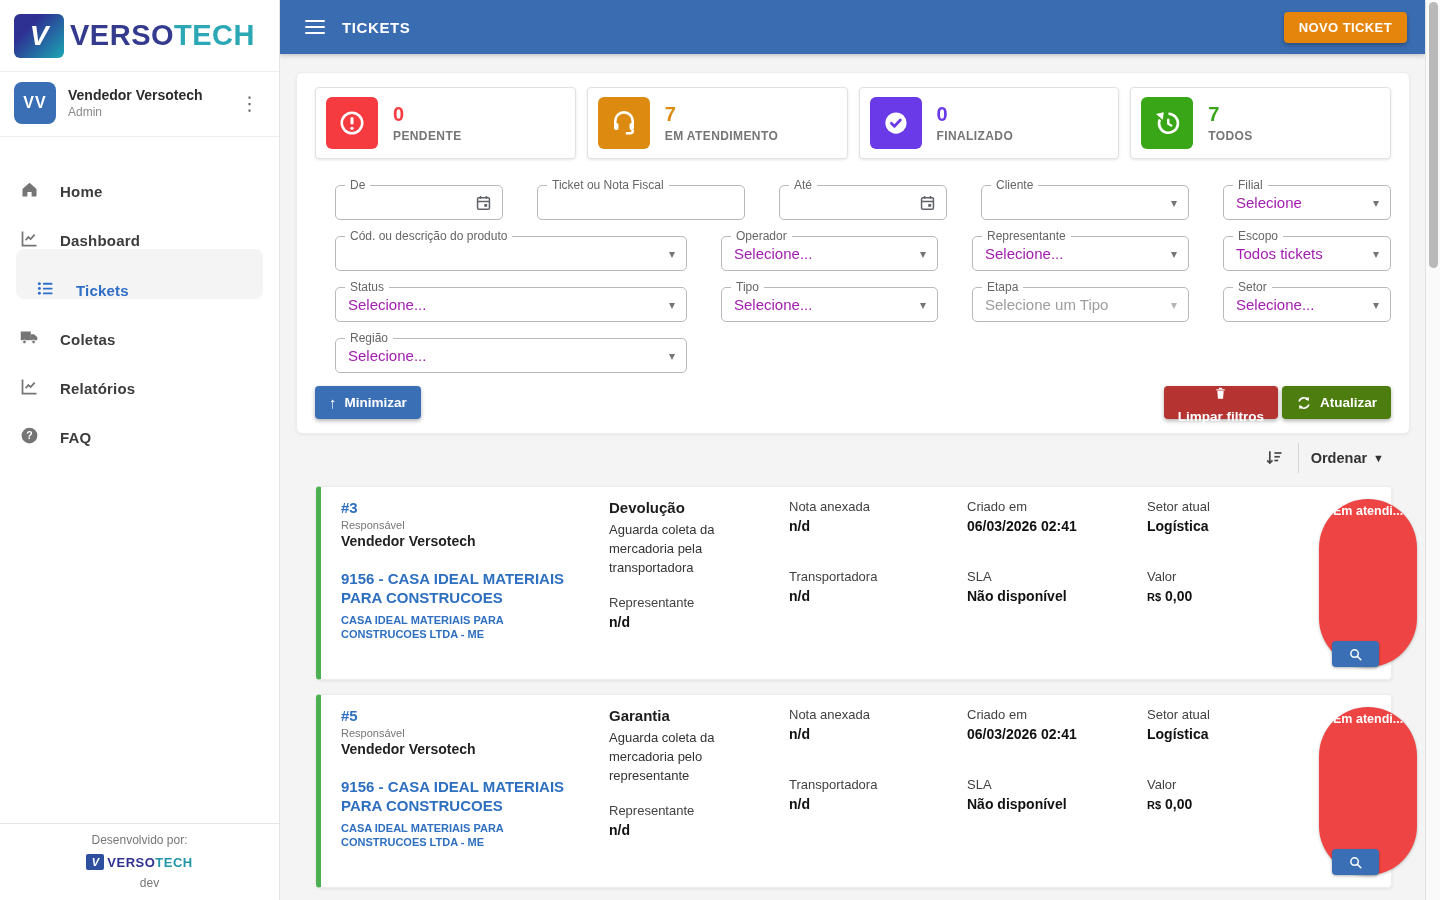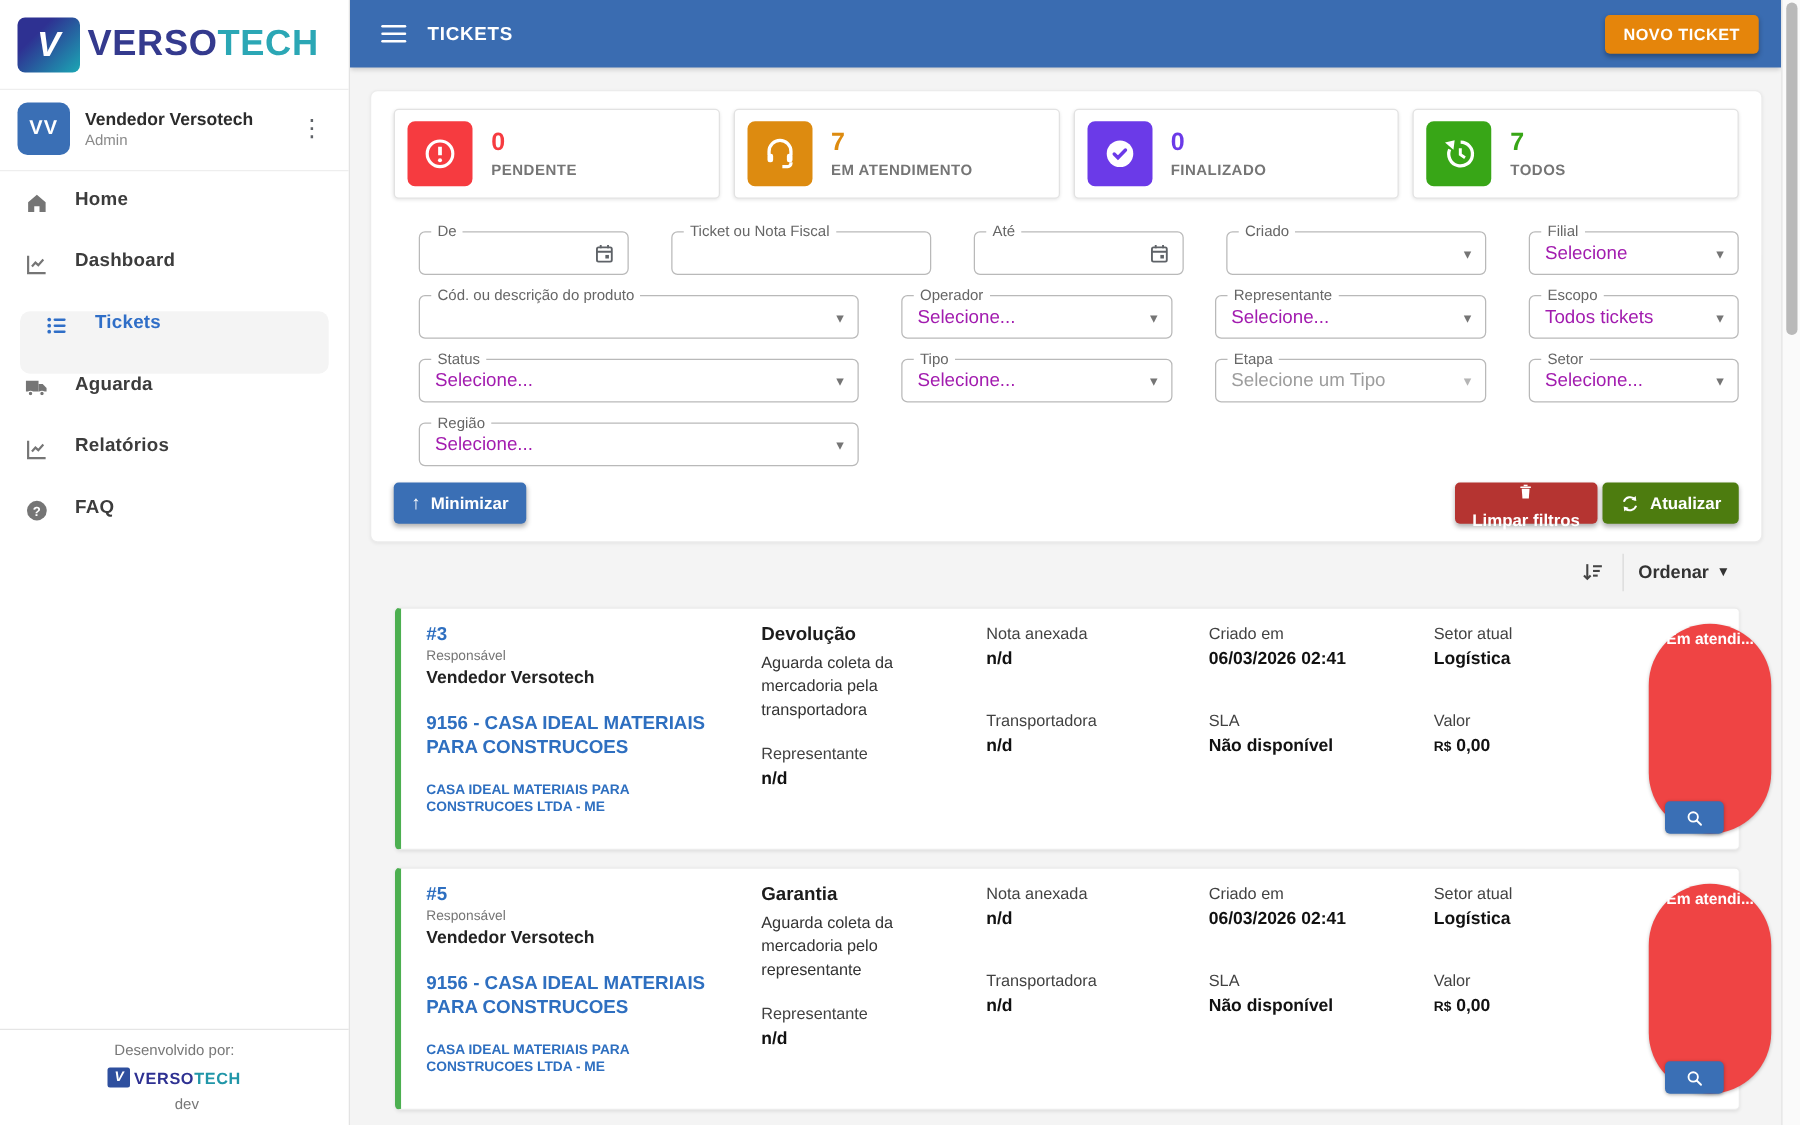--- a/index.html
+++ b/index.html
@@ -15,21 +15,21 @@
   .logo-text { font-size:29px; font-weight:bold; letter-spacing:.5px; margin-left:6px; }
   .logo-text .verso { color:#343a8e; } .logo-text .tech { color:#2ba7b5; }
   .user-row { display:flex; align-items:center; padding:10px 14px 12px 14px; border-bottom:1px solid #eee; }
   .avatar { width:42px; height:42px; border-radius:8px; background:#3a6fb5; color:#fff; font-weight:bold;
     font-size:16px; display:flex; align-items:center; justify-content:center; letter-spacing:1px; }
   .user-meta { margin-left:12px; flex:1; }
   .user-name { font-size:14px; font-weight:bold; color:#2b2b2b; }
   .user-role { font-size:12px; color:#8a8a8a; margin-top:2px; }
   .kebab { color:#5f6368; font-size:19px; line-height:1; padding:4px 6px; cursor:pointer; }
   .menu { margin-top:14px; }
-  .menu-item { display:flex; align-items:flex-start; height:49px; padding:0 18px; margin:0 0 0 0; cursor:pointer; color:#3c3c3c; }
+  .menu-item { display:flex; align-items:flex-end; height:49px; padding:0 18px; margin:0 0 0 0; cursor:pointer; color:#3c3c3c; }
   .menu-item .mi-icon { width:22px; height:22px; margin-right:20px; color:#757575; display:flex; align-items:center; justify-content:center; }
   .menu-item .mi-label { font-size:15px; font-weight:bold; letter-spacing:.2px; }
   .menu-item.active { background:#f4f4f4; border-radius:8px; margin:0 16px; padding:0 18px 0 2px; height:50px; }
   .menu-item.active .mi-icon { margin-left:16px; color:#2f6ec7; }
   .menu-item.active .mi-label { color:#2f6ec7; }
   .side-footer { position:absolute; bottom:0; left:0; width:100%; border-top:1px solid #e5e5e5;
     padding:9px 0 10px 0; text-align:center; }
   .dev-by { font-size:12px; color:#777; }
   .mini-logo { display:flex; align-items:center; justify-content:center; margin:7px 0 6px 0; }
   .mini-mark { width:18px; height:16px; background:#2e4f9e; border-radius:2px; color:#fff; font-size:11px;
@@ -91,21 +91,21 @@
   .sort-label .caret { font-size:11px; color:#333; }
 
   .ticket-card { position:relative; background:#fff; border:1px solid #ececec; border-left:5px solid #4caf50;
     border-radius:4px; box-shadow:0 1px 3px rgba(0,0,0,.08); margin:8px 33px 14px 36px; height:194px;
     padding:12px 14px 12px 20px; display:grid; grid-template-columns:268px 180px 178px 180px 172px 1fr; }
   .tcol { display:flex; flex-direction:column; align-items:flex-start; }
   .ticket-id { font-size:15px; font-weight:bold; color:#2e6fc0; cursor:pointer; }
   .tlabel-sm { font-size:11px; color:#757575; margin-top:3px; }
   .tname { font-size:14px; font-weight:bold; color:#222; margin-top:2px; }
   .tcustomer { font-size:15px; font-weight:bold; color:#2e6fc0; margin-top:21px; line-height:1.25; width:250px; cursor:pointer; }
-  .tcustomer-sub { font-size:11px; font-weight:bold; color:#2e6fc0; margin-top:17px; line-height:1.3; width:250px; }
+  .tcustomer-sub { font-size:11px; font-weight:bold; color:#2e6fc0; margin-top:5px; line-height:1.3; width:250px; }
   .ttype { font-size:15px; font-weight:bold; color:#1c1c1c; }
   .ttype-desc { font-size:13px; color:#333; margin-top:5px; line-height:1.45; width:168px; }
   .tpair { margin-top:0; }
   .tpair .plabel { font-size:13px; color:#424242; }
   .tpair .pvalue { font-size:14px; font-weight:bold; color:#111; margin-top:4px; }
   .col2gap { margin-top:17px; }
   .currency { font-size:11px; font-weight:bold; }
   .badge { justify-self:end; background:#ef4444; color:#fff; font-size:12.5px; font-weight:bold;
     border-radius:999px; padding:5px 14px; box-shadow:0 1px 3px rgba(0,0,0,.25); cursor:pointer; white-space:nowrap; }
   .view-btn { position:absolute; right:12px; bottom:12px; width:47px; height:26px; background:#3a6fb5; border:none;
@@ -165,21 +165,21 @@
     </div>
     <div class="menu-item">
       <span class="mi-icon">
         <svg width="22" height="22" viewBox="0 0 24 24" fill="currentColor">
             <path d="M3 6h11v9.5H3z"></path>
             <path d="M14 9h3.6L21 12.4V15.5h-7z"></path>
             <circle cx="7" cy="17.3" r="2" stroke="#fff" stroke-width="1"></circle>
             <circle cx="17" cy="17.3" r="2" stroke="#fff" stroke-width="1"></circle>
           </svg>
       </span>
-      <span class="mi-label">Aguarda</span>
+      <span class="mi-label">Coletas</span>
     </div>
     <div class="menu-item">
       <span class="mi-icon">
         <svg width="21" height="21" viewBox="0 0 24 24" fill="none" stroke="currentColor" stroke-width="2">
             <path d="M4 4v16h16"></path>
             <path d="M7.5 14l3.2-3.6 2.6 2.3 4.6-5.2"></path>
           </svg>
       </span>
       <span class="mi-label">Relatórios</span>
     </div>
@@ -302,21 +302,21 @@
           <svg width="19" height="19" viewBox="0 0 24 24" fill="none" stroke="#5f6368" stroke-width="1.9">
               <rect x="4.5" y="5.5" width="15" height="14.5" rx="1.6"></rect>
               <line x1="4.5" y1="10" x2="19.5" y2="10"></line>
               <line x1="8.3" y1="3.2" x2="8.3" y2="6.5"></line>
               <line x1="15.7" y1="3.2" x2="15.7" y2="6.5"></line>
               <rect x="13" y="13.2" width="3.6" height="3.6" fill="#5f6368" stroke="none"></rect>
             </svg>
         </span>
       </div>
       <div class="field w-md">
-        <span class="flabel">Criado</span>
+        <span class="flabel">Cliente</span>
         <div class="fvalue"></div>
         <span class="fcaret">▾</span>
       </div>
       <div class="field w-sm">
         <span class="flabel">Filial</span>
         <div class="fvalue">Selecione</div>
         <span class="fcaret">▾</span>
       </div>
     </div>
 

